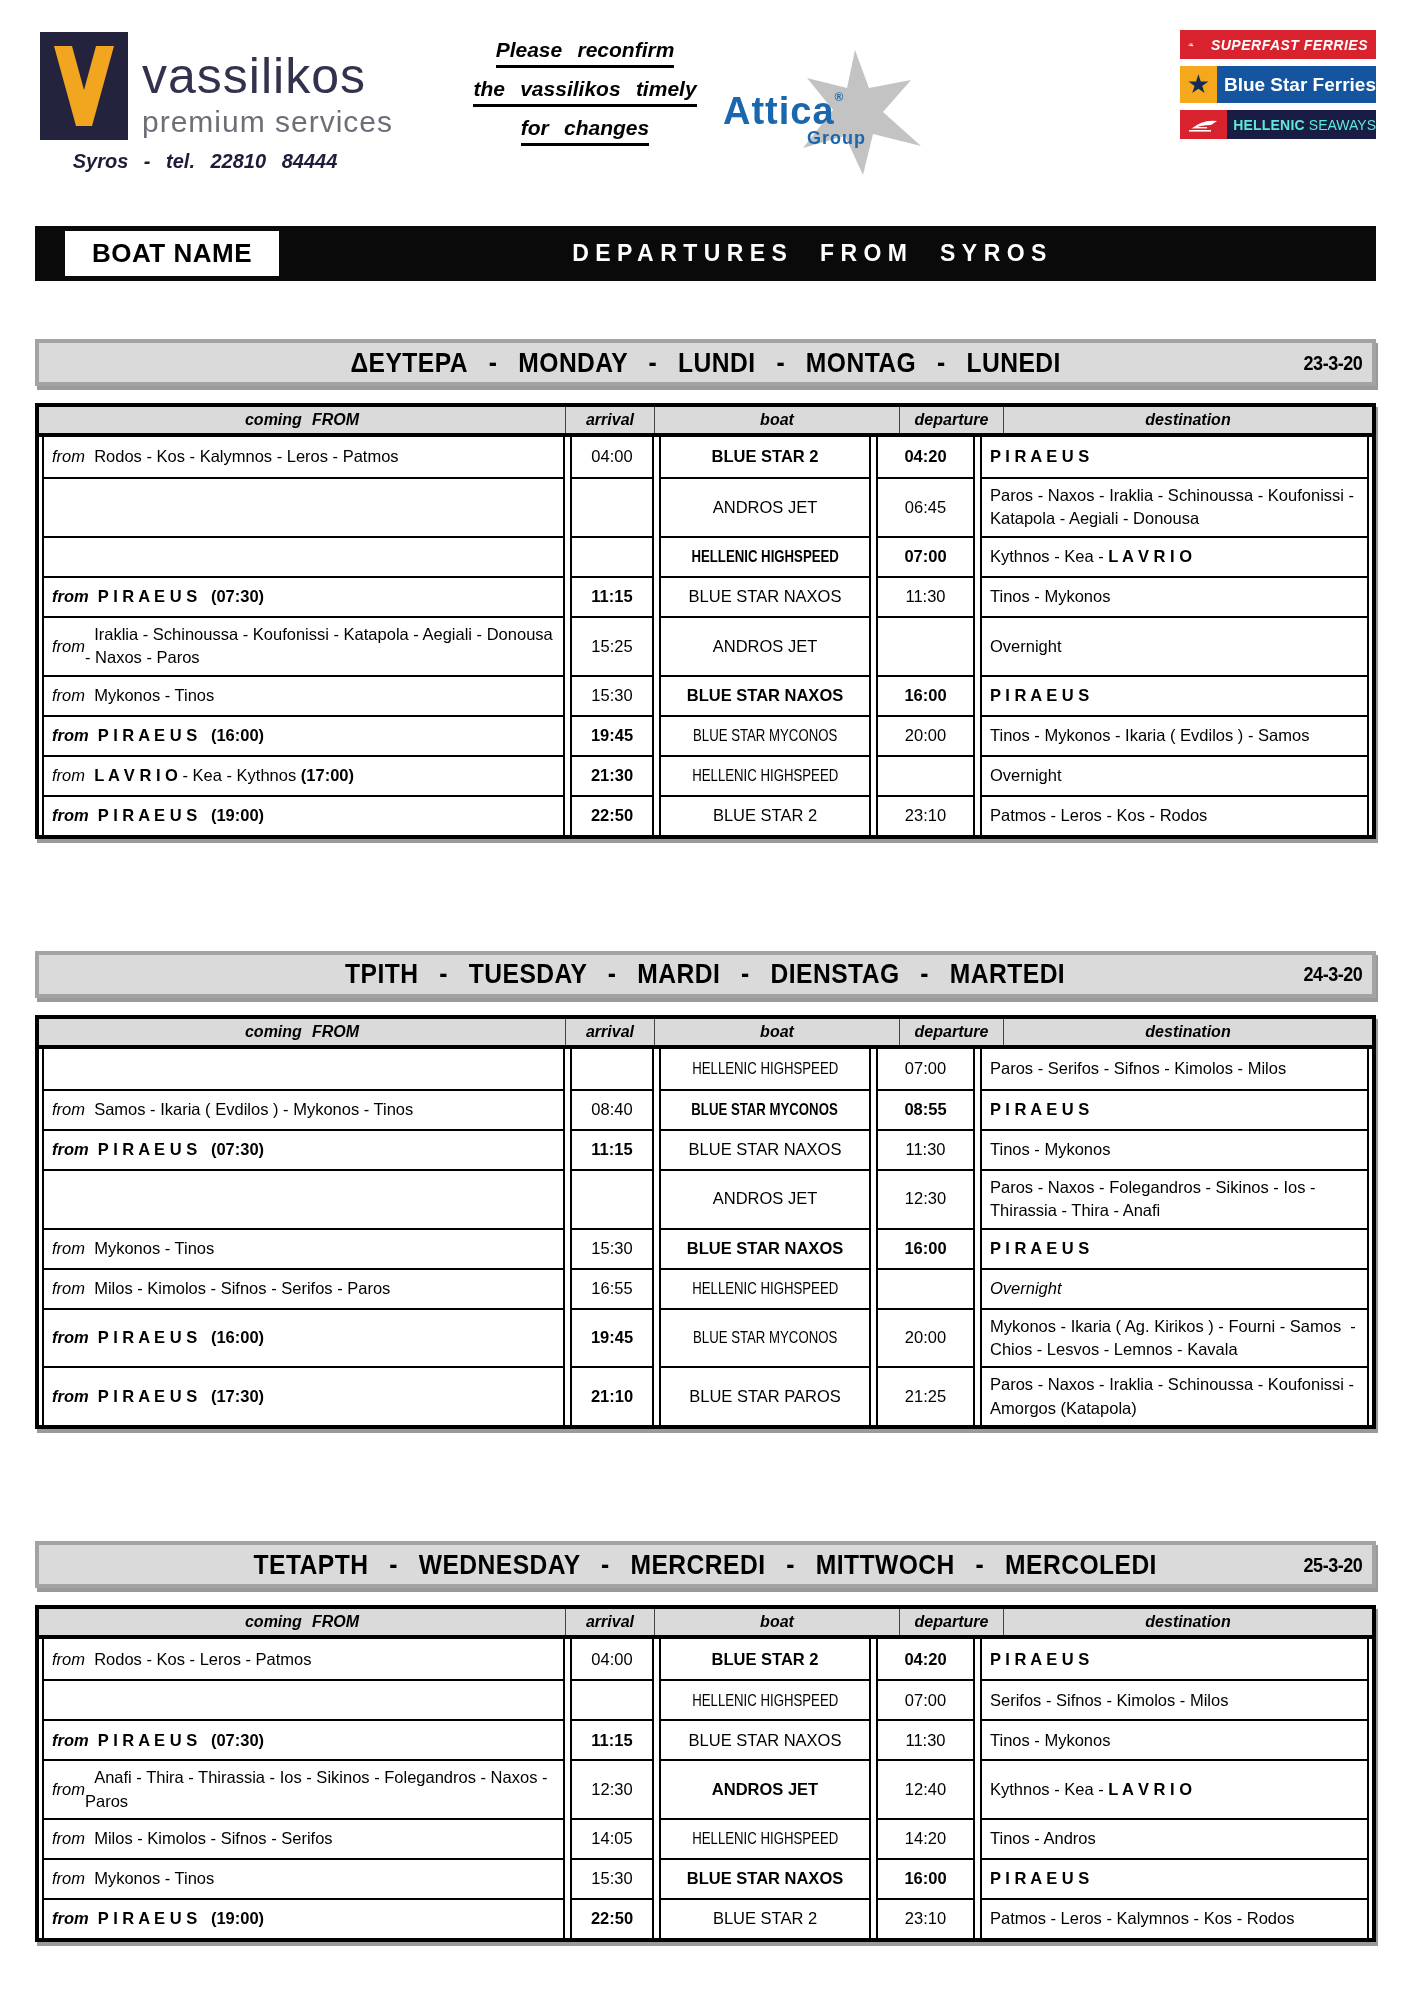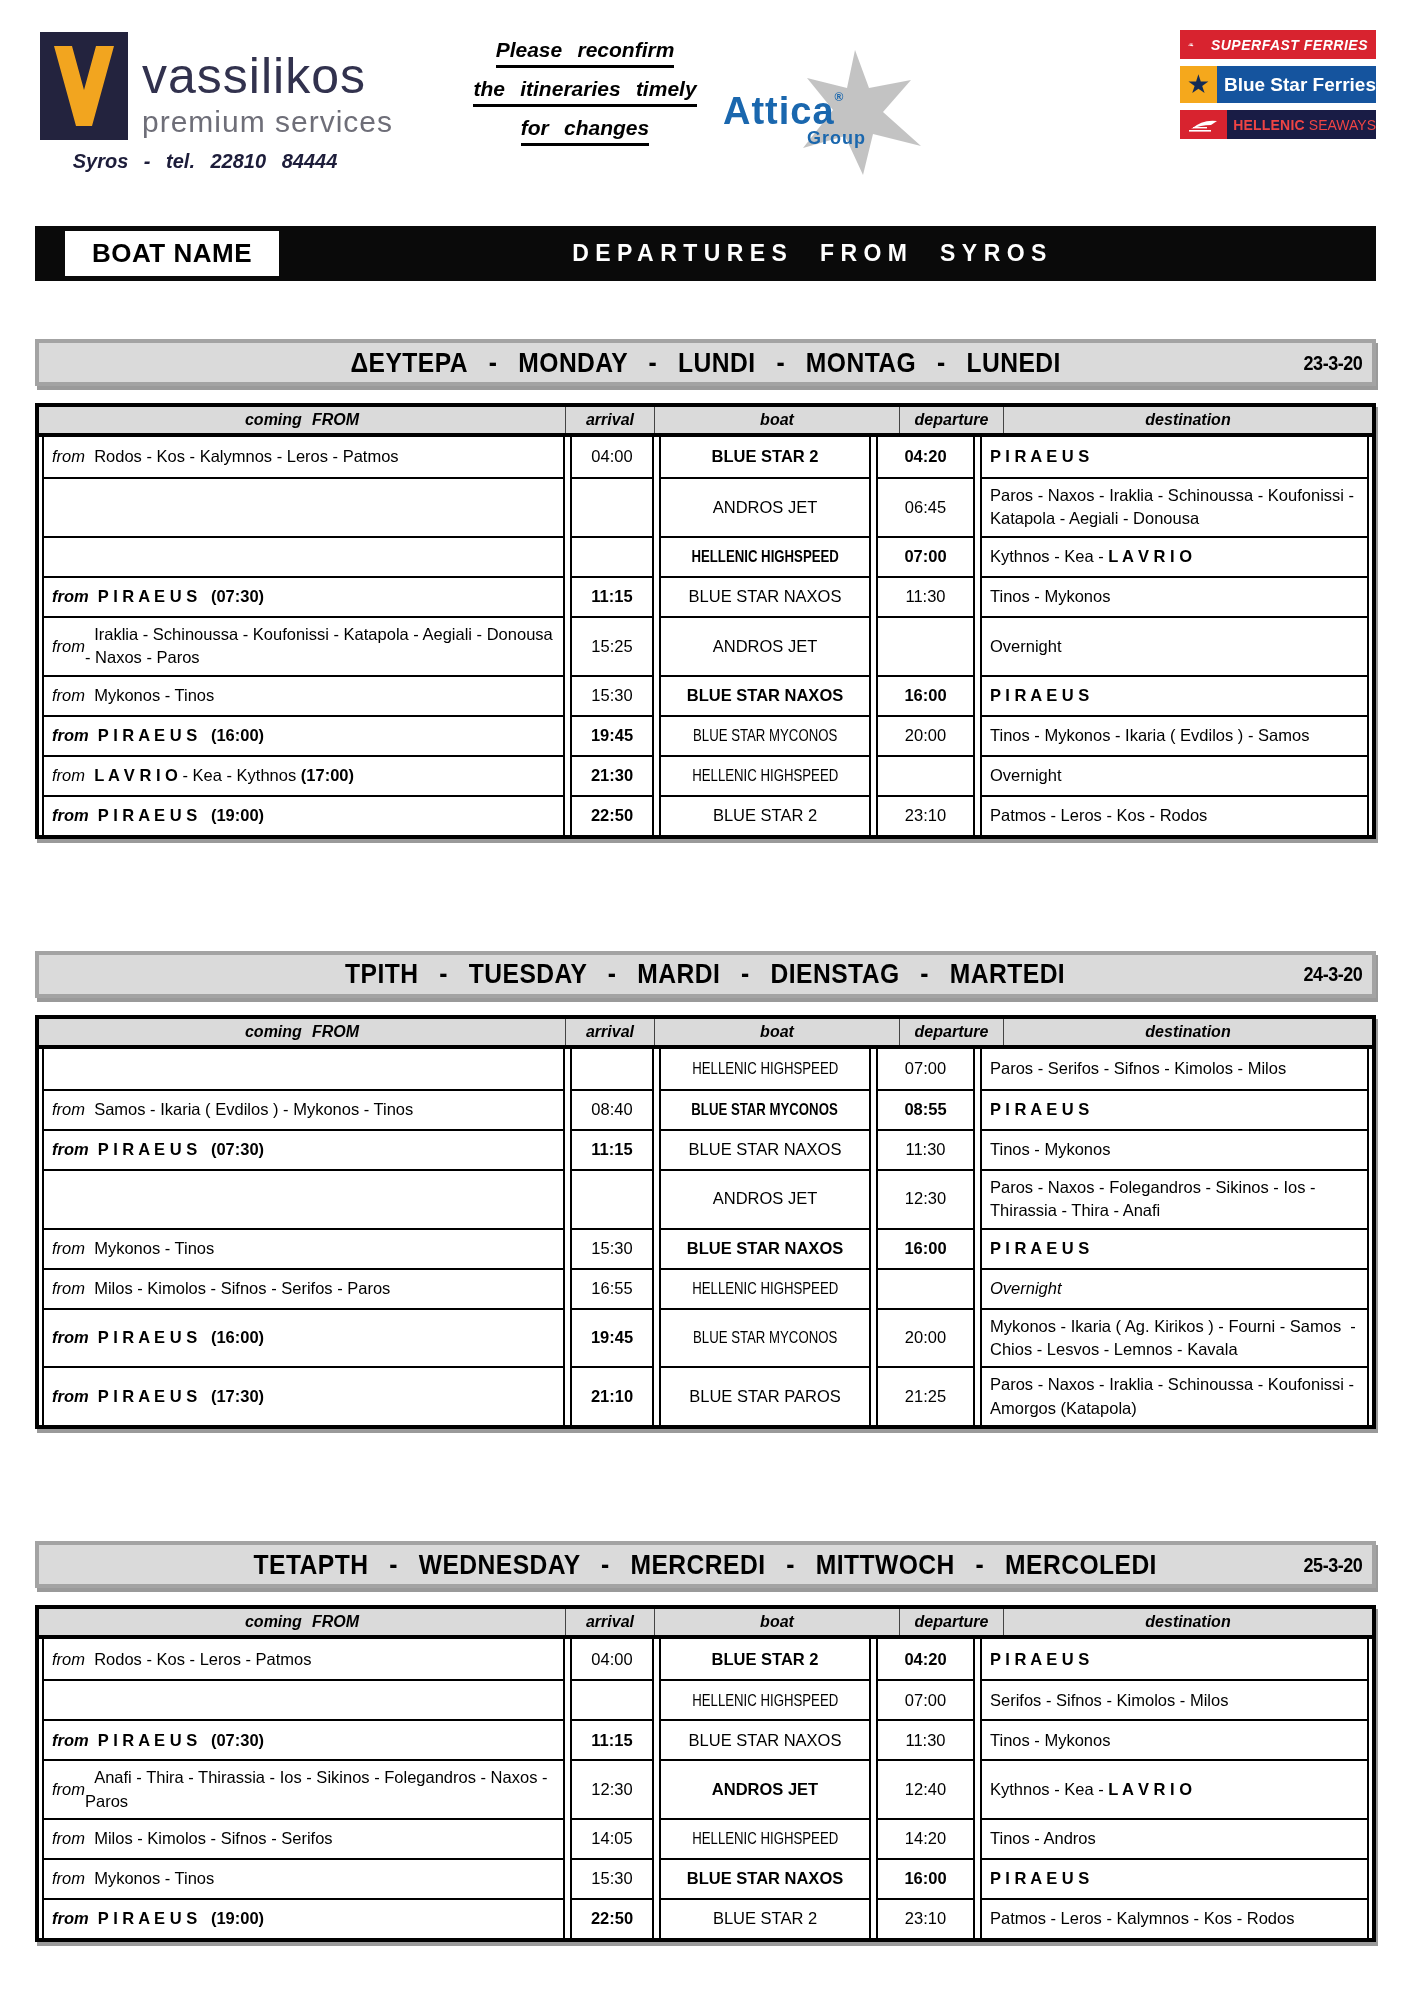--- a/index.html
+++ b/index.html
@@ -27,21 +27,21 @@
   .attica-sub { position:absolute; left:84px; top:70px; font-size:18px; font-weight:bold; color:#1a67ae; letter-spacing:1px; }
   .carrier-logos { position:absolute; right:300px; top:2px; width:195px; display:flex; flex-direction:column; gap:7px; }
   .carrier-logos { right:303px; }
   .logo-superfast { height:29px; background:#d8232f; display:flex; align-items:center; padding:0 8px;gap:12px; }
   .sf-text { color:#fff; font-weight:bold; font-style:italic; font-size:14px; letter-spacing:0.5px; margin-left:5px; white-space:nowrap; }
   .logo-bluestar { height:37px; display:flex; align-items:stretch; }
   .bs-star { width:37px; background:#f5a81c; color:#132b56; display:flex; align-items:center; justify-content:center; font-size:26px; }
   .bs-text { flex:1; background:#15549e; color:#fff; font-weight:bold; font-size:19px; display:flex; align-items:center; padding-left:7px; white-space:nowrap; }
   .logo-hellenic { height:29px; display:flex; align-items:stretch; }
   .hs-red { width:48px; background:#d8232f; display:flex; align-items:center; justify-content:center; }
-  .hs-text { flex:1; background:#191c45; color:#ef4444; font-size:14px; display:flex; align-items:center; padding-left:6px; white-space:nowrap; }
+  .hs-text { flex:1; background:#191c45; color:#5eead4; font-size:14px; display:flex; align-items:center; padding-left:6px; white-space:nowrap; }
   .hs-text b { letter-spacing:0.2px; margin-right:4px; }
 
   
   .banner { margin-top:56px; height:55px; background:#0a0a0a; display:flex; align-items:center; padding:0 30px; }
   .banner-left, .banner-right { flex:1; color:#fff; font-weight:bold; font-size:23px; text-align:center;
                                 letter-spacing:0.28em; word-spacing:0.6em; white-space:nowrap; }
   .banner-box { width:214px; background:#fff; color:#000; font-weight:bold; font-size:26px; text-align:center;
                 padding:7px 0; letter-spacing:0.02em; }
 
   
@@ -92,21 +92,21 @@
         <div class="brand-text">
           <div class="brand-name">vassilikos</div>
           <div class="brand-tagline">premium services</div>
         </div>
       </div>
       <div class="brand-contact">Syros - tel. 22810 84444</div>
     </div>
 
     <div class="notice">
       <span class="notice-line">Please reconfirm</span>
-      <span class="notice-line">the itineraries timely</span>
+      <span class="notice-line">the vassilikos timely</span>
       <span class="notice-line">for changes</span>
     </div>
 
     <div class="attica">
       <svg class="attica-star" width="130" height="125" viewBox="0 0 130 125">
         <polygon points="62,0 76,38 118,30 90,62 128,96 80,84 70,125 52,86 10,98 40,60 14,28 54,38" fill="#bcbcbc" opacity="0.9"></polygon>
       </svg>
       <div class="attica-text"><span>Attica</span><span class="attica-reg">®</span></div>
       <div class="attica-sub">Group</div>
     </div>

